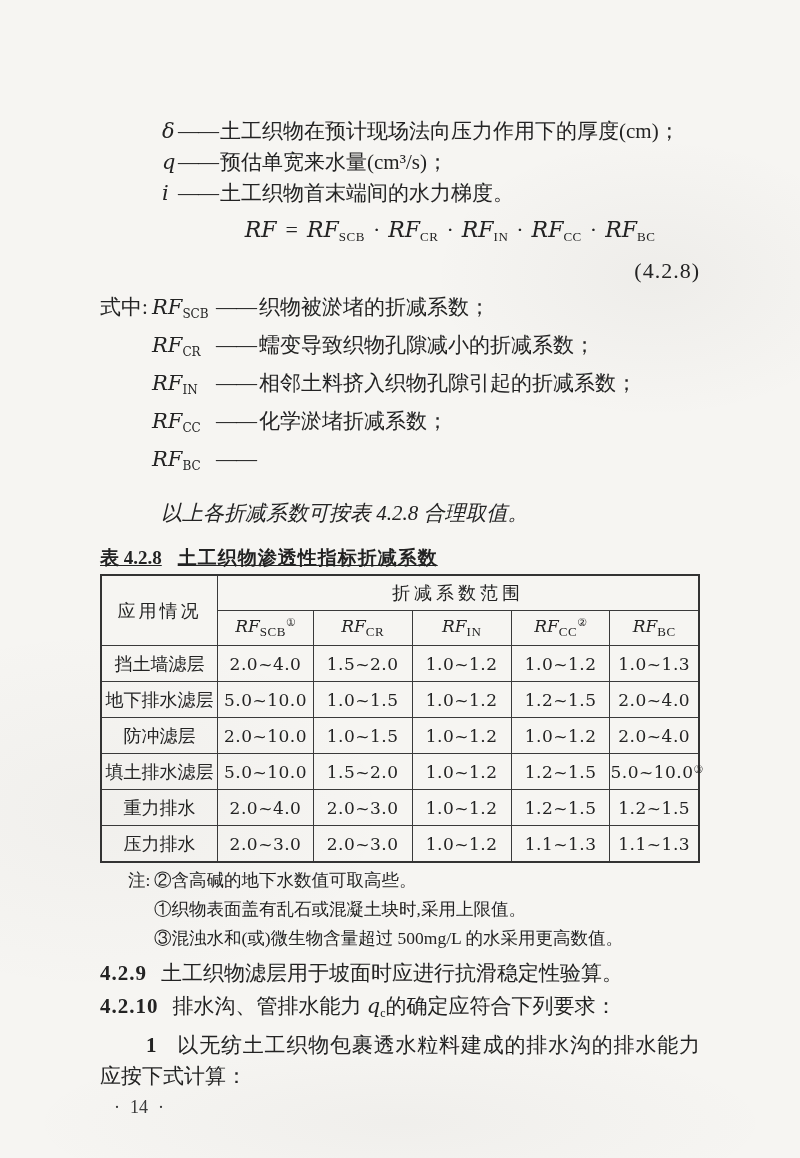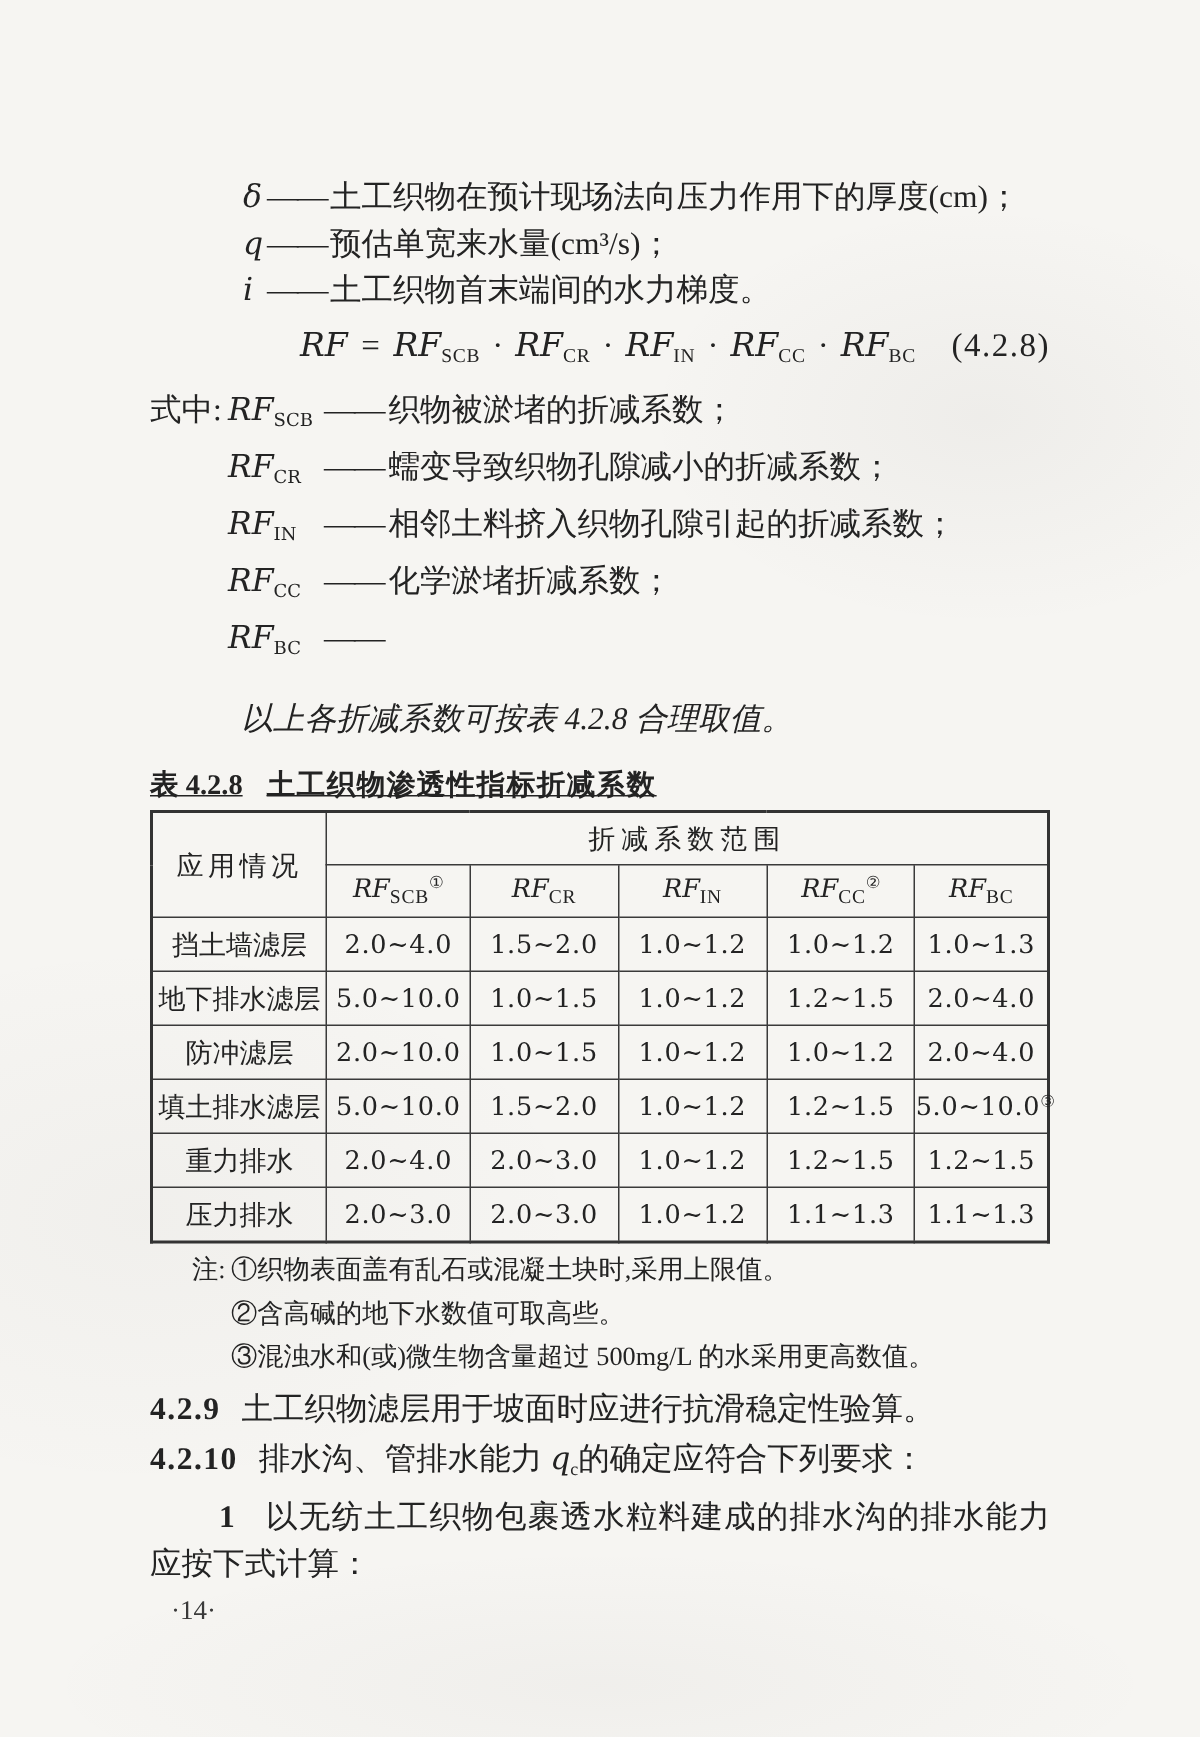--- a/index.html
+++ b/index.html
@@ -21,21 +21,21 @@
   .defline{padding-left:62px;font-size:21px;line-height:31px;white-space:nowrap;}
   .defsym{display:inline-block;min-width:14px;font-style:italic;font-family:"DejaVu Serif",serif;}
   .dash{letter-spacing:-1px;margin:0 2px 0 2px;}
   
   .para{margin:0;font-size:21px;line-height:31px;text-align:justify;}
   .p428{margin-top:4px;}
   .secnum{font-weight:bold;margin-right:14px;letter-spacing:1px;}
   .var{font-style:italic;font-family:"DejaVu Serif",serif;}
   .varsub{font-style:normal;font-size:12px;vertical-align:-4px;}
   
-  .formula-row{display:flex;align-items:flex-start;margin:4px 0 4px 0;font-size:22px;line-height:34px;}
+  .formula-row{display:flex;align-items:center;margin:4px 0 4px 0;font-size:22px;line-height:34px;flex-direction:column;}
   .formula{margin-left:100px;white-space:nowrap;}
   .f-var{font-style:italic;font-family:"DejaVu Serif",serif;}
   .f-sub{font-size:13px;vertical-align:-4px;letter-spacing:0.5px;}
   .f-eq{margin:0 9px;}
   .f-dot{margin:0 8px;}
   .eq-num{margin-left:auto;letter-spacing:1px;}
   
   .where{margin-top:2px;}
   .where-line{display:flex;font-size:21px;line-height:31px;}
   .where-prefix{width:52px;flex:none;}
@@ -62,21 +62,21 @@
   .notes{display:flex;margin-top:3px;padding-left:28px;font-size:17.5px;line-height:29px;}
   .notes-label{flex:none;width:26px;}
   .notes-items{flex:1;}
   
   .p429{margin-top:4px;line-height:33px;}
   .p4210{line-height:33px;}
   .item1{text-indent:46px;line-height:31px;}
   .itemnum{font-weight:bold;margin-right:20px;}
   
   .footer{margin-top:5px;padding-left:14px;font-size:18px;color:#3a3a3a;}
-  .pn{margin:0 0;font-family:Liberation Serif, serif;}
+  .pn{margin:0 10px;font-family:Liberation Serif, serif;}
 </style>
 </head>
 <body>
 
 <div class="page">
   <div class="content">
 
     <div class="defs">
       <div class="defline">
         <span class="defsym">δ</span><span class="dash">——</span><span>土工织物在预计现场法向压力作用下的厚度(cm)；</span>
@@ -203,22 +203,22 @@
         <td class="val">1.0~1.2</td>
         <td class="val">1.1~1.3</td>
         <td class="val">1.1~1.3</td>
       </tr>
     </tbody>
       </table>
 
     <div class="notes">
       <span class="notes-label">注:</span>
       <div class="notes-items">
+        <div>②含高碱的地下水数值可取高些。</div>
         <div>①织物表面盖有乱石或混凝土块时,采用上限值。</div>
-        <div>②含高碱的地下水数值可取高些。</div>
         <div>③混浊水和(或)微生物含量超过 500mg/L 的水采用更高数值。</div>
       </div>
     </div>
 
     <p class="para p429">
       <b class="secnum">4.2.9</b><span>土工织物滤层用于坡面时应进行抗滑稳定性验算。</span>
     </p>
 
     <p class="para p4210">
       <b class="secnum">4.2.10</b><span>排水沟、管排水能力 </span><i class="var">q</i><sub class="varsub">c</sub><span>的确定应符合下列要求：</span>

